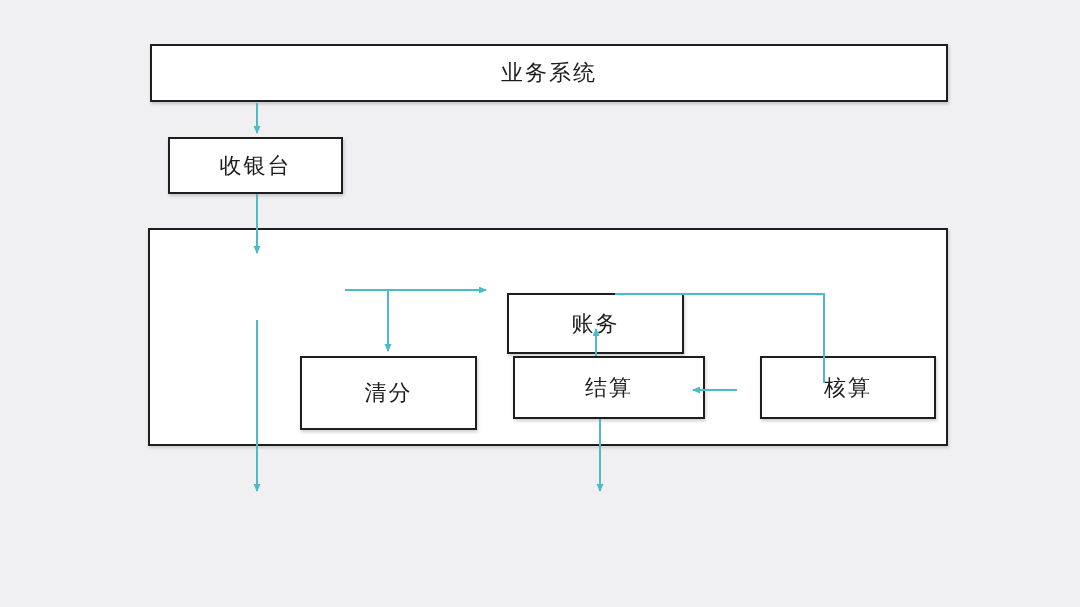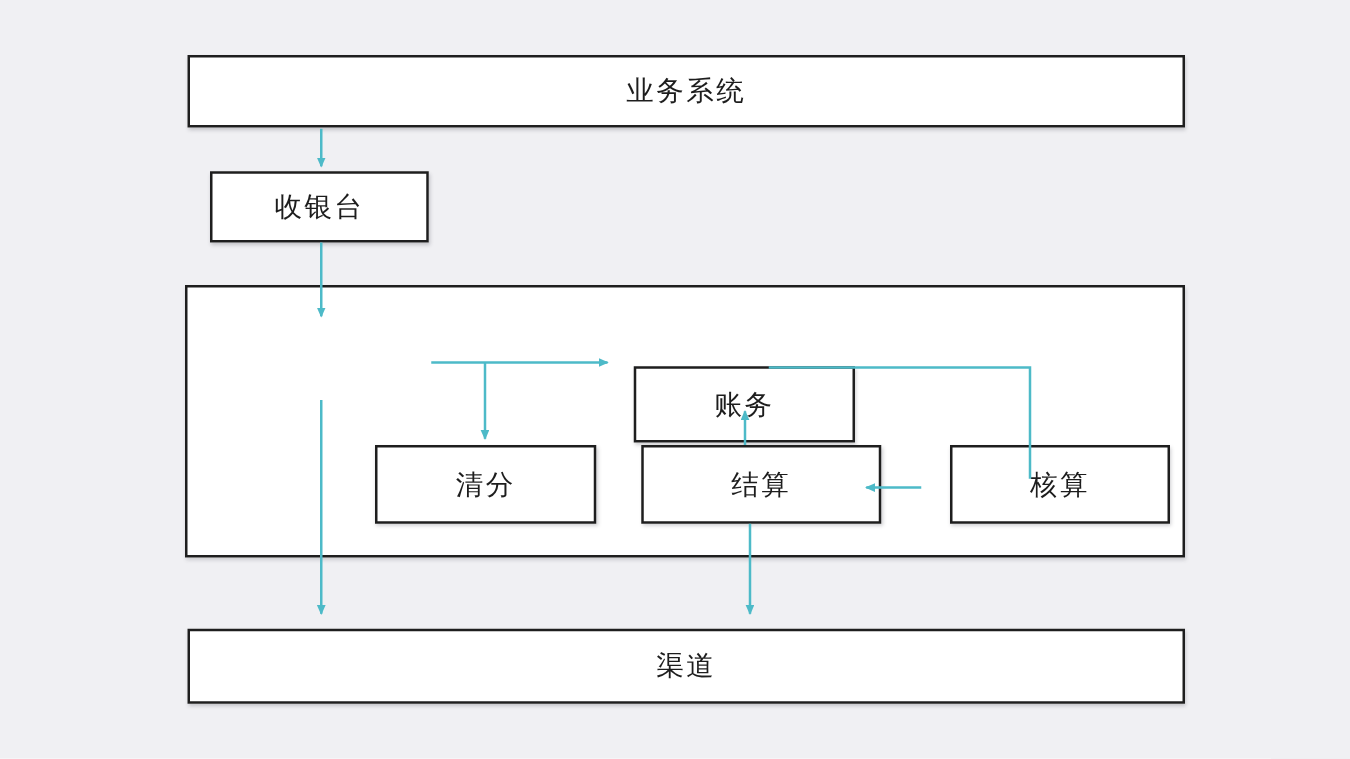--- a/index.html
+++ b/index.html
@@ -37,21 +37,21 @@
     background: var(--box-fill);
     border: 2px solid var(--border);
     box-shadow: 1px 2px 3px rgba(60,60,70,0.2);
   }
   
   #n-business   { left: 150px; top: 44px;  width: 798px; height: 58px; }
   #n-cashier    { left: 168px; top: 137px; width: 175px; height: 57px; }
   #n-container  { left: 148px; top: 228px; width: 800px; height: 218px; }
   #n-payment    { left: 170px; top: 257px; width: 175px; height: 63px; }
   #n-ledger     { left: 507px; top: 263px; width: 177px; height: 61px; margin-top: 30px; }
-  #n-clearing   { left: 300px; top: 356px; width: 177px; height: 63px; }
+  #n-clearing   { left: 300px; top: 356px; width: 177px; height: 74px; }
   #n-settlement { left: 513px; top: 356px; width: 192px; height: 63px; }
   #n-accounting { left: 760px; top: 356px; width: 176px; height: 63px; }
   #n-channel    { left: 150px; top: 503px; width: 798px; height: 60px; }
   svg.edges {
     position: absolute;
     left: 0; top: 0;
     width: 1080px; height: 607px;
     pointer-events: none;
   }
   svg.edges .edge {
@@ -86,23 +86,20 @@
   </div>
 
   <div id="n-settlement" class="node">
     <span>结算</span>
   </div>
 
   <div id="n-accounting" class="node">
     <span>核算</span>
   </div>
 
-  <div id="n-channel" class="node">
-    <span>渠道</span>
-  </div>
 
   <svg class="edges" viewBox="0 0 1080 607">
     <defs>
       <marker id="arrow" markerUnits="userSpaceOnUse" markerWidth="10" markerHeight="10" refX="7" refY="3.5" orient="auto">
         <path class="head" d="M0,0 L8,3.5 L0,7 Z"></path>
       </marker>
     </defs>
 
     <line class="edge" x1="257" y1="103" x2="257" y2="133" marker-end="url(#arrow)"></line>
 

